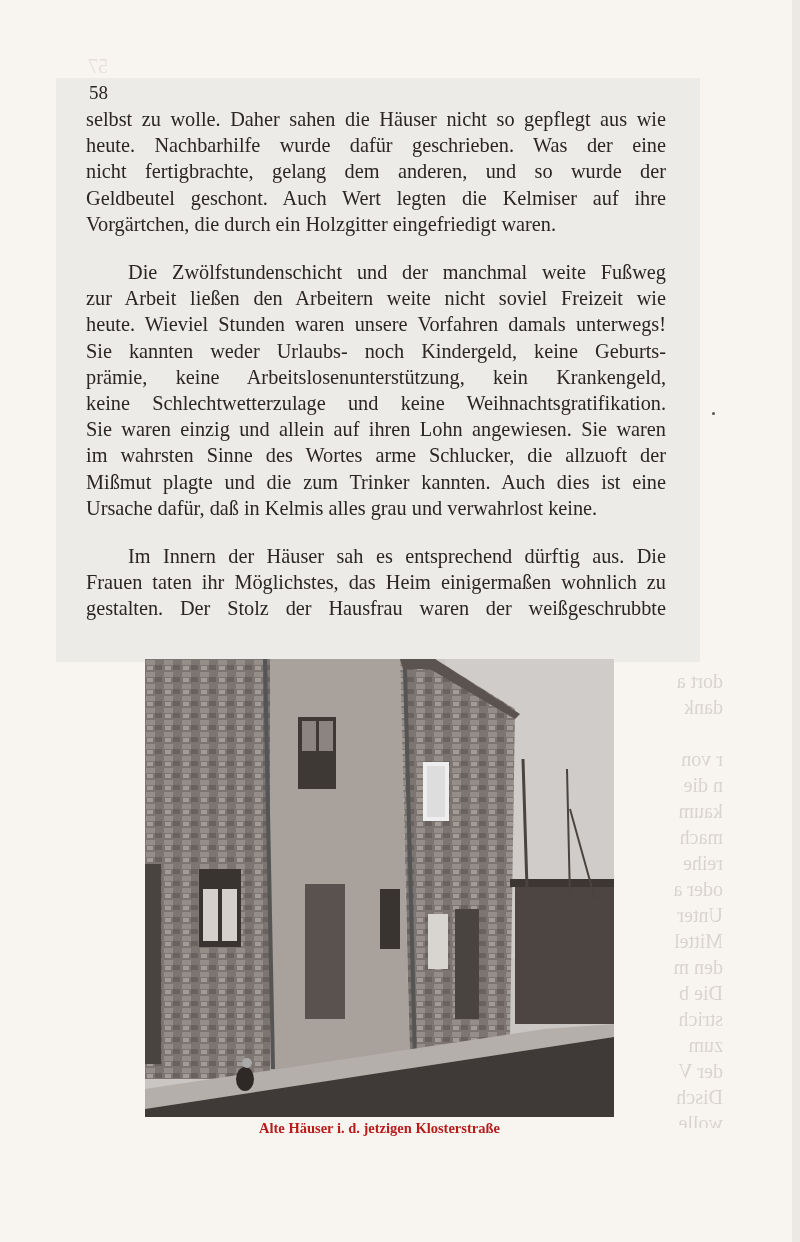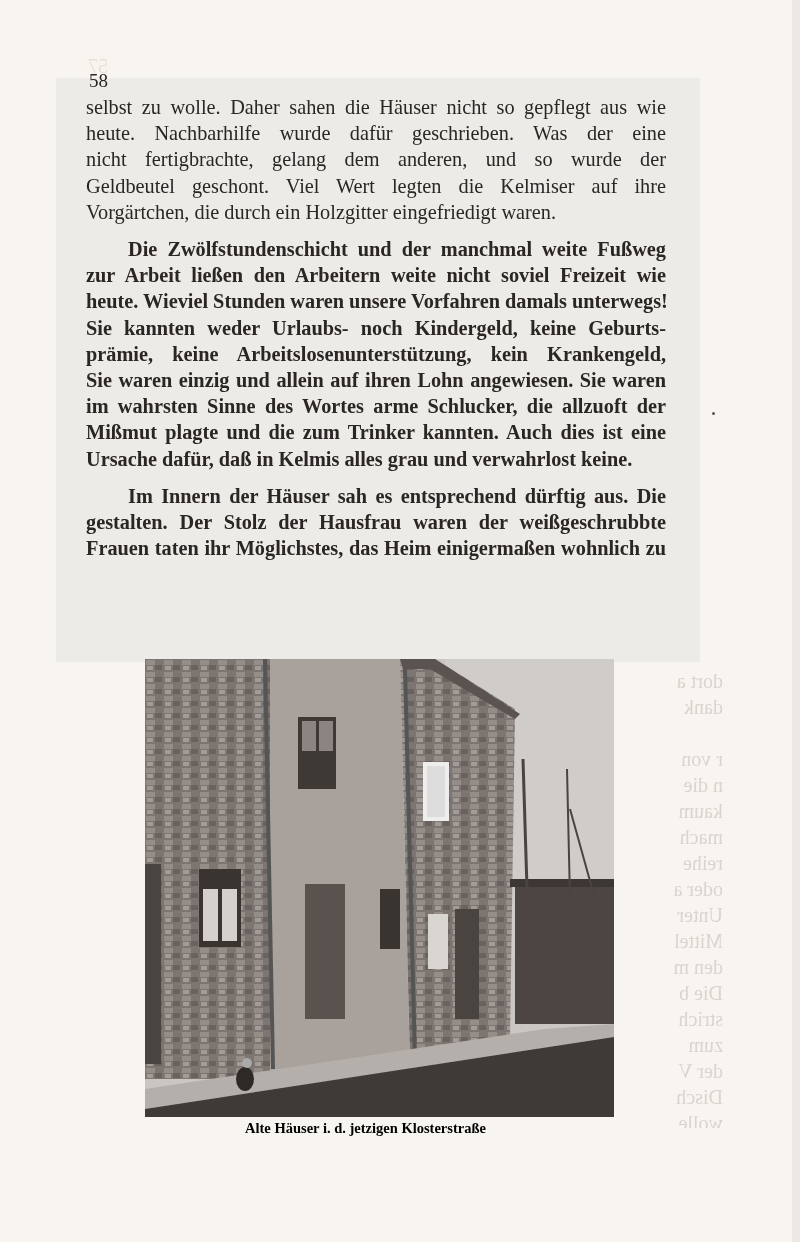--- a/index.html
+++ b/index.html
@@ -15,43 +15,43 @@
   }
   .ghost-pagenum {
     position:absolute; left:88px; top:55px; font-size:20px; color:#e6e0d9;
     transform:scaleX(-1);
   }
   .gray-panel {
     position:absolute; left:56px; top:78px; width:644px; height:584px;
     background:#ecebe8;
   }
   .text-block {
-    position:absolute; left:86px; top:70px; width:580px;
+    position:absolute; left:86px; top:82px; width:580px;
     font-size:20.3px; line-height:26.2px; text-align:justify;
   }
   .page-number {
     font-size:19px; line-height:22px; margin-bottom:2px; padding-left:3px;
   }
   .para { margin:0; }
-  .para + .para { margin-top:11px;font-weight:bold; }
+  .para + .para { margin-top:22px; }
   .para.indent { text-indent:42px; }
   .para .line { display:block; text-align:justify; text-align-last:justify; white-space:nowrap; }
   .para .line.last { text-align-last:left; }
   .ghost-text {
     position:absolute; left:618px; top:668px; width:105px;
     color:#d9d4cf; font-size:20px; line-height:26px; transform:scaleX(-1);
     overflow:hidden; height:460px;
   }
   .photo {
     position:absolute; left:145px; top:659px; width:469px; height:458px;
     background:#8a8380; overflow:hidden;
   }
   .caption {
-    position:absolute; left:131px; top:1117px; width:469px; text-align:center;
-    font-weight:bold; font-size:14.5px; line-height:22px; color:#000000;
+    position:absolute; left:145px; top:1117px; width:469px; text-align:center;
+    font-weight:bold; font-size:14.5px; line-height:22px; color:#b91c1c;
   }
   .dot { position:absolute; width:3px; height:3px; border-radius:50%; background:#555; }
 </style>
 </head>
 <body>
 
 <div class="page-edge"></div>
 <div class="ghost-pagenum">57</div>
 <div class="gray-panel"></div>
 
@@ -76,38 +76,39 @@
     <div style="text-align: left; height: 26px;">wolle</div>
   </div>
 
 <div class="text-block">
   <div class="page-number">58</div>
   <div id="paras">
       <div class="para">
         <span class="line">selbst zu wolle. Daher sahen die Häuser nicht so gepflegt aus wie</span>
         <span class="line">heute. Nachbarhilfe wurde dafür geschrieben. Was der eine</span>
         <span class="line">nicht fertigbrachte, gelang dem anderen, und so wurde der</span>
-        <span class="line">Geldbeutel geschont. Viel Wert legten die Kelmiser auf ihre</span>
+        <span class="line">Geldbeutel geschont. Auch Wert legten die Kelmiser auf ihre</span>
         <span class="line last">Vorgärtchen, die durch ein Holzgitter eingefriedigt waren.</span>
       </div>
       <div class="para indent" style="text-indent: 0px;">
         <span class="line" style="padding-left: 42px;">Die Zwölfstundenschicht und der manchmal weite Fußweg</span>
         <span class="line">zur Arbeit ließen den Arbeitern weite nicht soviel Freizeit wie</span>
         <span class="line">heute. Wieviel Stunden waren unsere Vorfahren damals unterwegs!</span>
         <span class="line">Sie kannten weder Urlaubs- noch Kindergeld, keine Geburts-</span>
         <span class="line">prämie, keine Arbeitslosenunterstützung, kein Krankengeld,</span>
+        <span class="line">keine Schlechtwetterzulage und keine Weihnachtsgratifikation.</span>
         <span class="line">Sie waren einzig und allein auf ihren Lohn angewiesen. Sie waren</span>
         <span class="line">im wahrsten Sinne des Wortes arme Schlucker, die allzuoft der</span>
         <span class="line">Mißmut plagte und die zum Trinker kannten. Auch dies ist eine</span>
         <span class="line last">Ursache dafür, daß in Kelmis alles grau und verwahrlost keine.</span>
       </div>
       <div class="para indent" style="text-indent: 0px;">
         <span class="line" style="padding-left: 42px;">Im Innern der Häuser sah es entsprechend dürftig aus. Die</span>
+        <span class="line">Frauen taten ihr Möglichstes, das Heim einigermaßen wohnlich zu</span>
         <span class="line">gestalten. Der Stolz der Hausfrau waren der weißgeschrubbte</span>
-        <span class="line">Frauen taten ihr Möglichstes, das Heim einigermaßen wohnlich zu</span>
       </div>
     </div>
 </div>
 
 <div class="photo">
   <svg width="469" height="458" viewBox="0 0 469 458">
     <defs>
       <pattern id="stone" width="18" height="12" patternUnits="userSpaceOnUse">
         <rect width="18" height="12" fill="#7d7571"></rect>
         <rect x="1" y="1" width="9" height="5" fill="#958d88"></rect>

